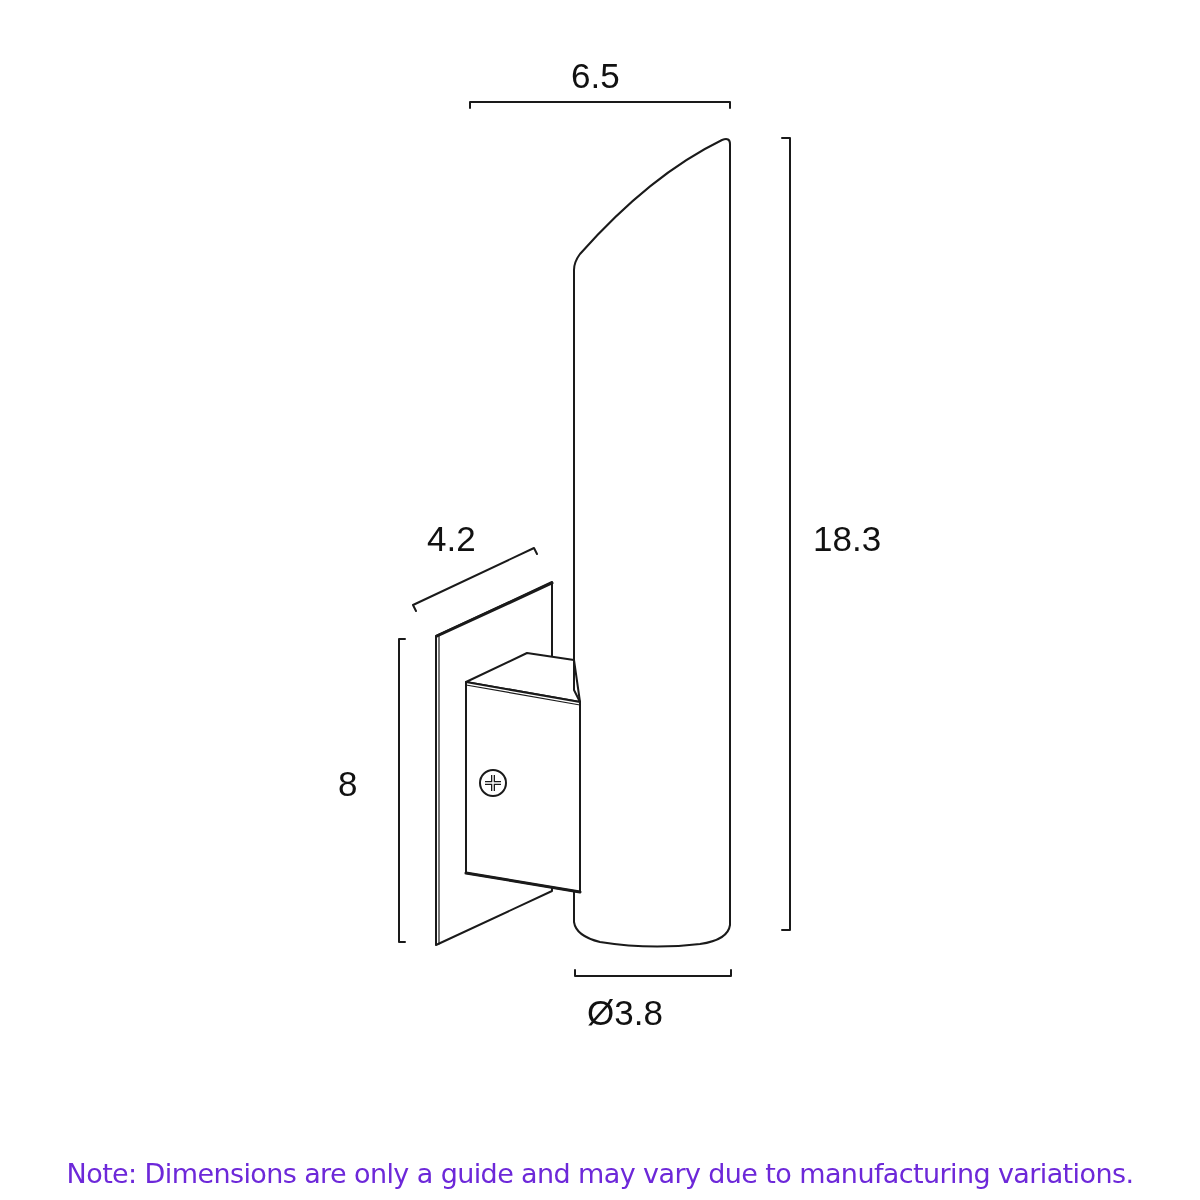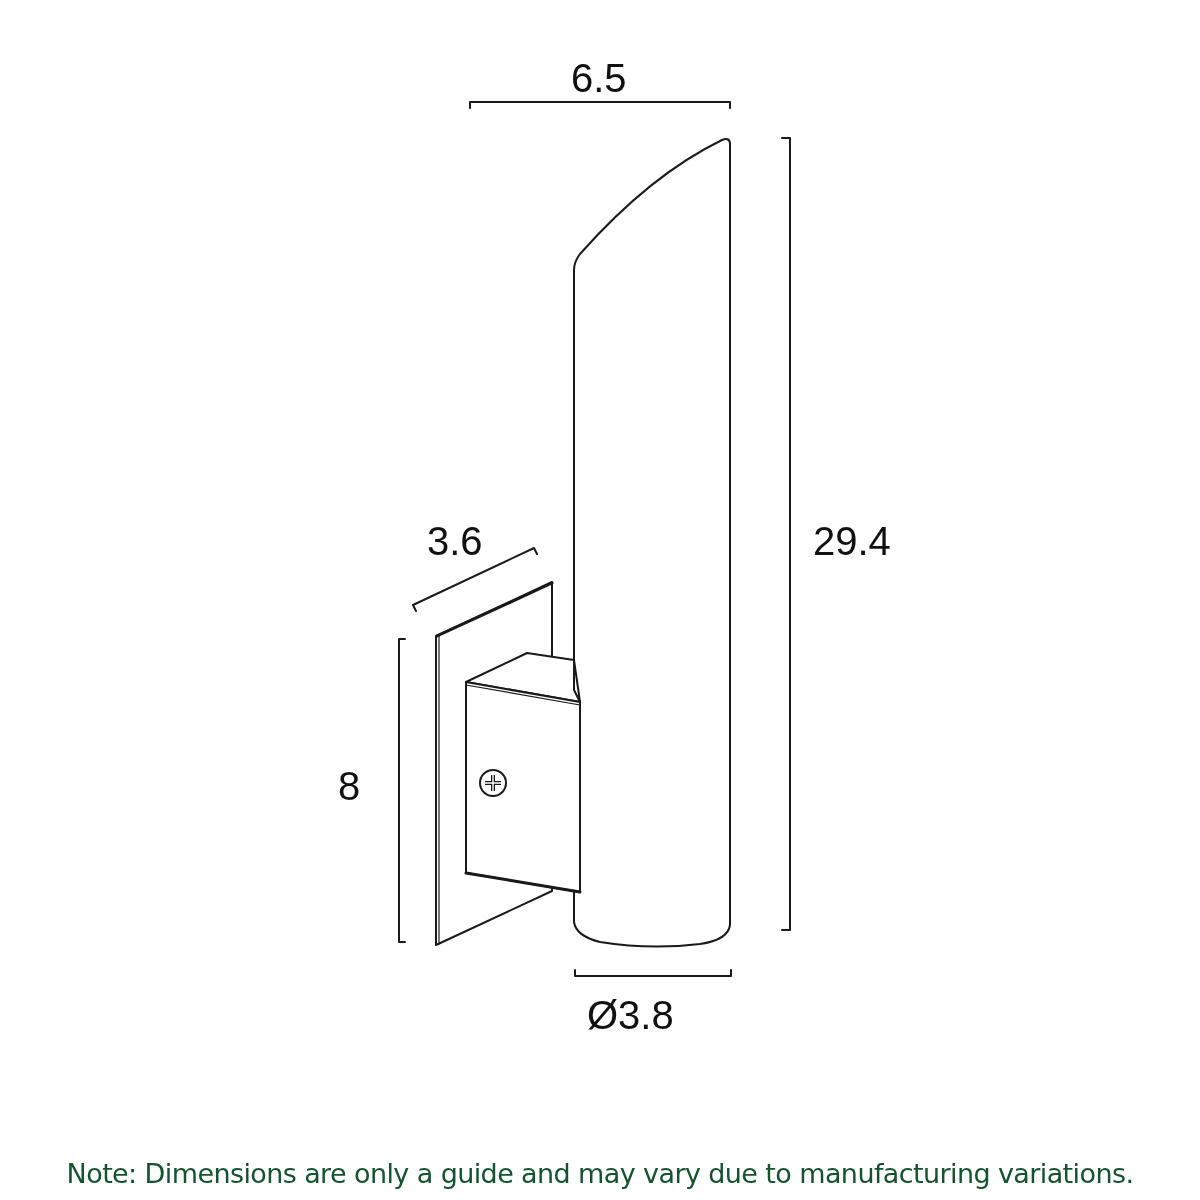--- a/index.html
+++ b/index.html
@@ -1,32 +1,32 @@
 <!DOCTYPE html>
 <html><head>
   <meta charset="utf-8">
   <style>
     html, body { margin: 0; padding: 0; background: #ffffff; }
     body { width: 1200px; height: 1200px; position: relative; overflow: hidden; }
     .drawing { position: absolute; left: 0; top: 0; width: 1200px; height: 1200px; }
     .dim-label {
       position: absolute;
       font-family: "Liberation Sans", "DejaVu Sans", sans-serif;
-      font-size: 40px;
+      font-size: 35px;
       color: #111111;
       line-height: 1;
       white-space: nowrap;
     }
     .note {
       position: absolute;
       left: 0; width: 1200px; top: 1158px;
       text-align: center;
       font-family: "DejaVu Sans", "Liberation Sans", sans-serif;
       font-size: 27px;
-      color: #14532d;
+      color: #6d28d9;
       white-space: nowrap;
       letter-spacing: -0.6px;
     }
   </style>
 </head>
 <body>
 
 <svg class="drawing" viewBox="0 0 1200 1200" xmlns="http://www.w3.org/2000/svg">
   <g fill="none" stroke="#1a1a1a" stroke-width="2" stroke-linejoin="round" stroke-linecap="round">
 
@@ -73,18 +73,18 @@
   </g>
 
   <g fill="none" stroke="#1a1a1a">
     <circle cx="493" cy="783" r="13" stroke-width="2"></circle>
     <path d="M493 775 L493 791 M485 783 L501 783" stroke-width="4"></path>
     <path d="M493 775 L493 791 M485 783 L501 783" stroke="#ffffff" stroke-width="1.4"></path>
   </g>
 </svg>
 
 <div class="dim-label" style="left:571px; top:58px;">6.5</div>
-<div class="dim-label" style="left:813px; top:521px;">29.4</div>
-<div class="dim-label" style="left:427px; top:521px;">3.6</div>
+<div class="dim-label" style="left:813px; top:521px;">18.3</div>
+<div class="dim-label" style="left:427px; top:521px;">4.2</div>
 <div class="dim-label" style="left:338px; top:766px;">8</div>
 <div class="dim-label" style="left:587px; top:995px;">Ø3.8</div>
 
 <div class="note">Note: Dimensions are only a guide and may vary due to manufacturing variations.</div>
 
 </body></html>

